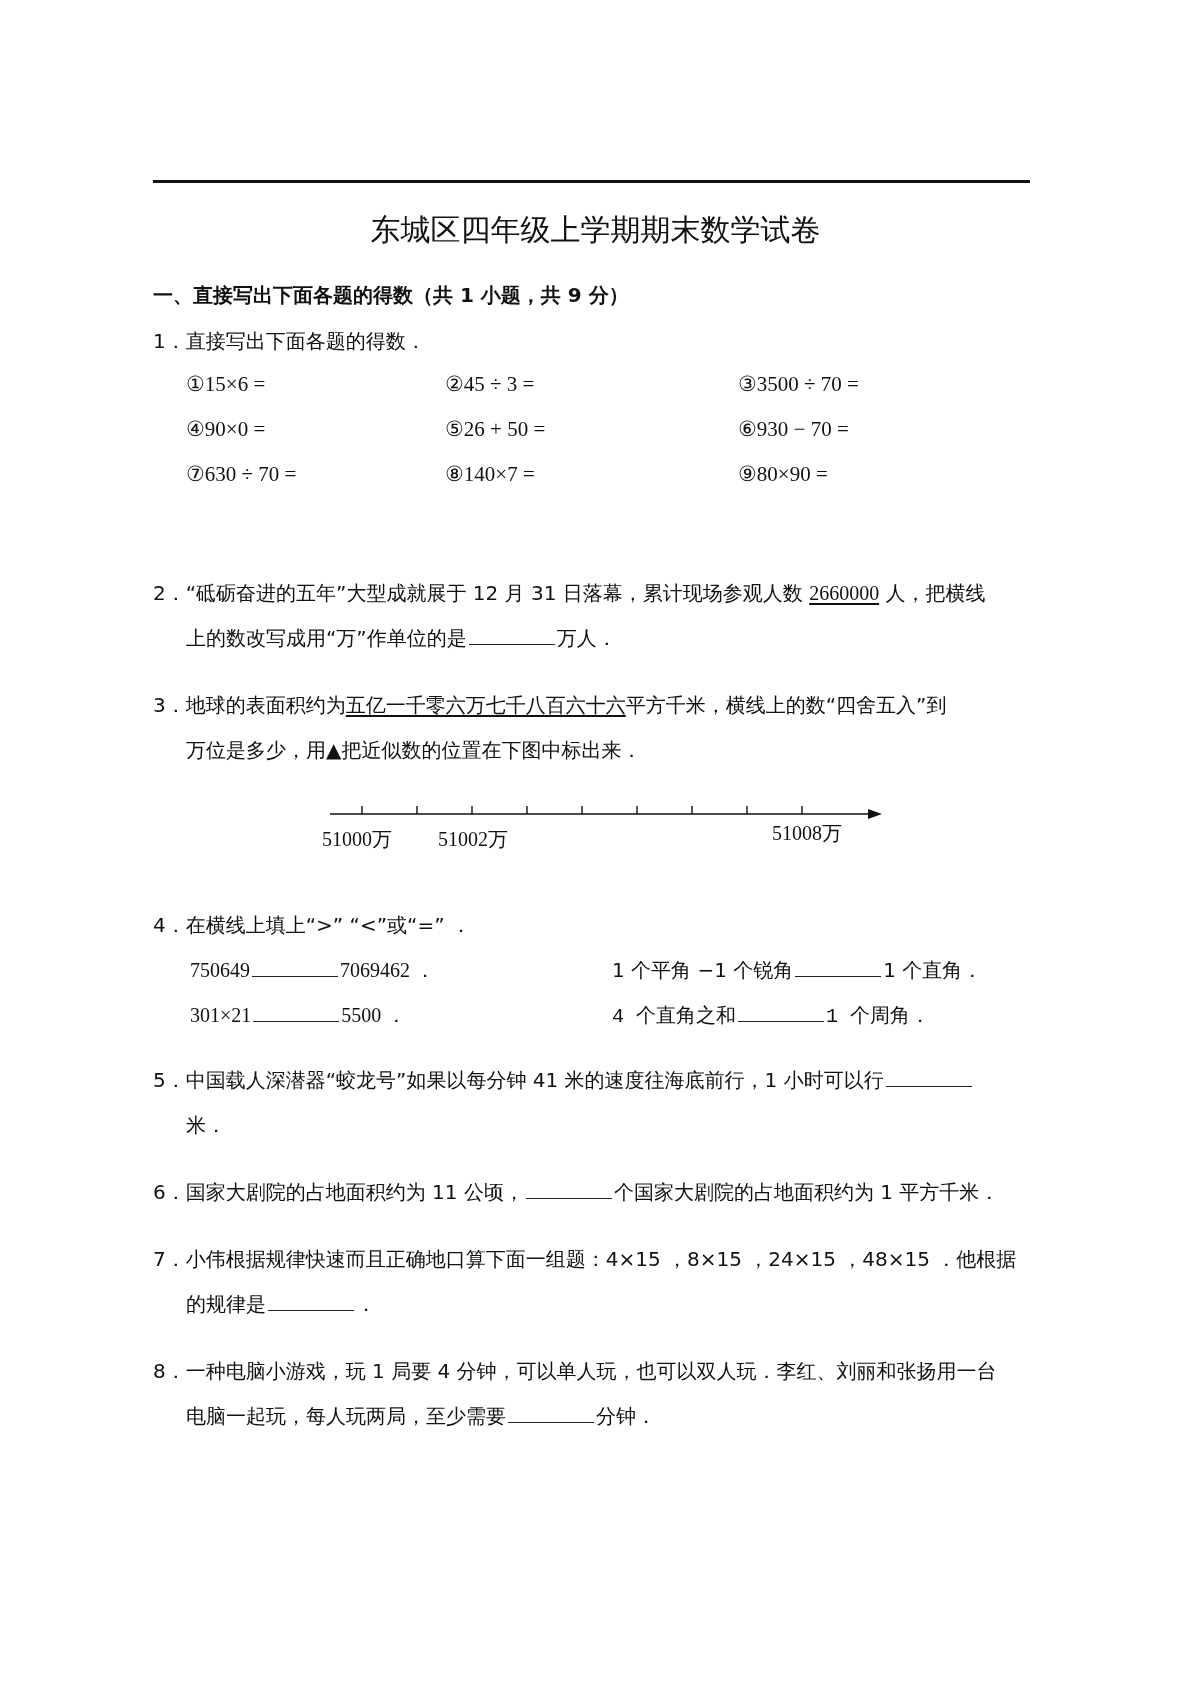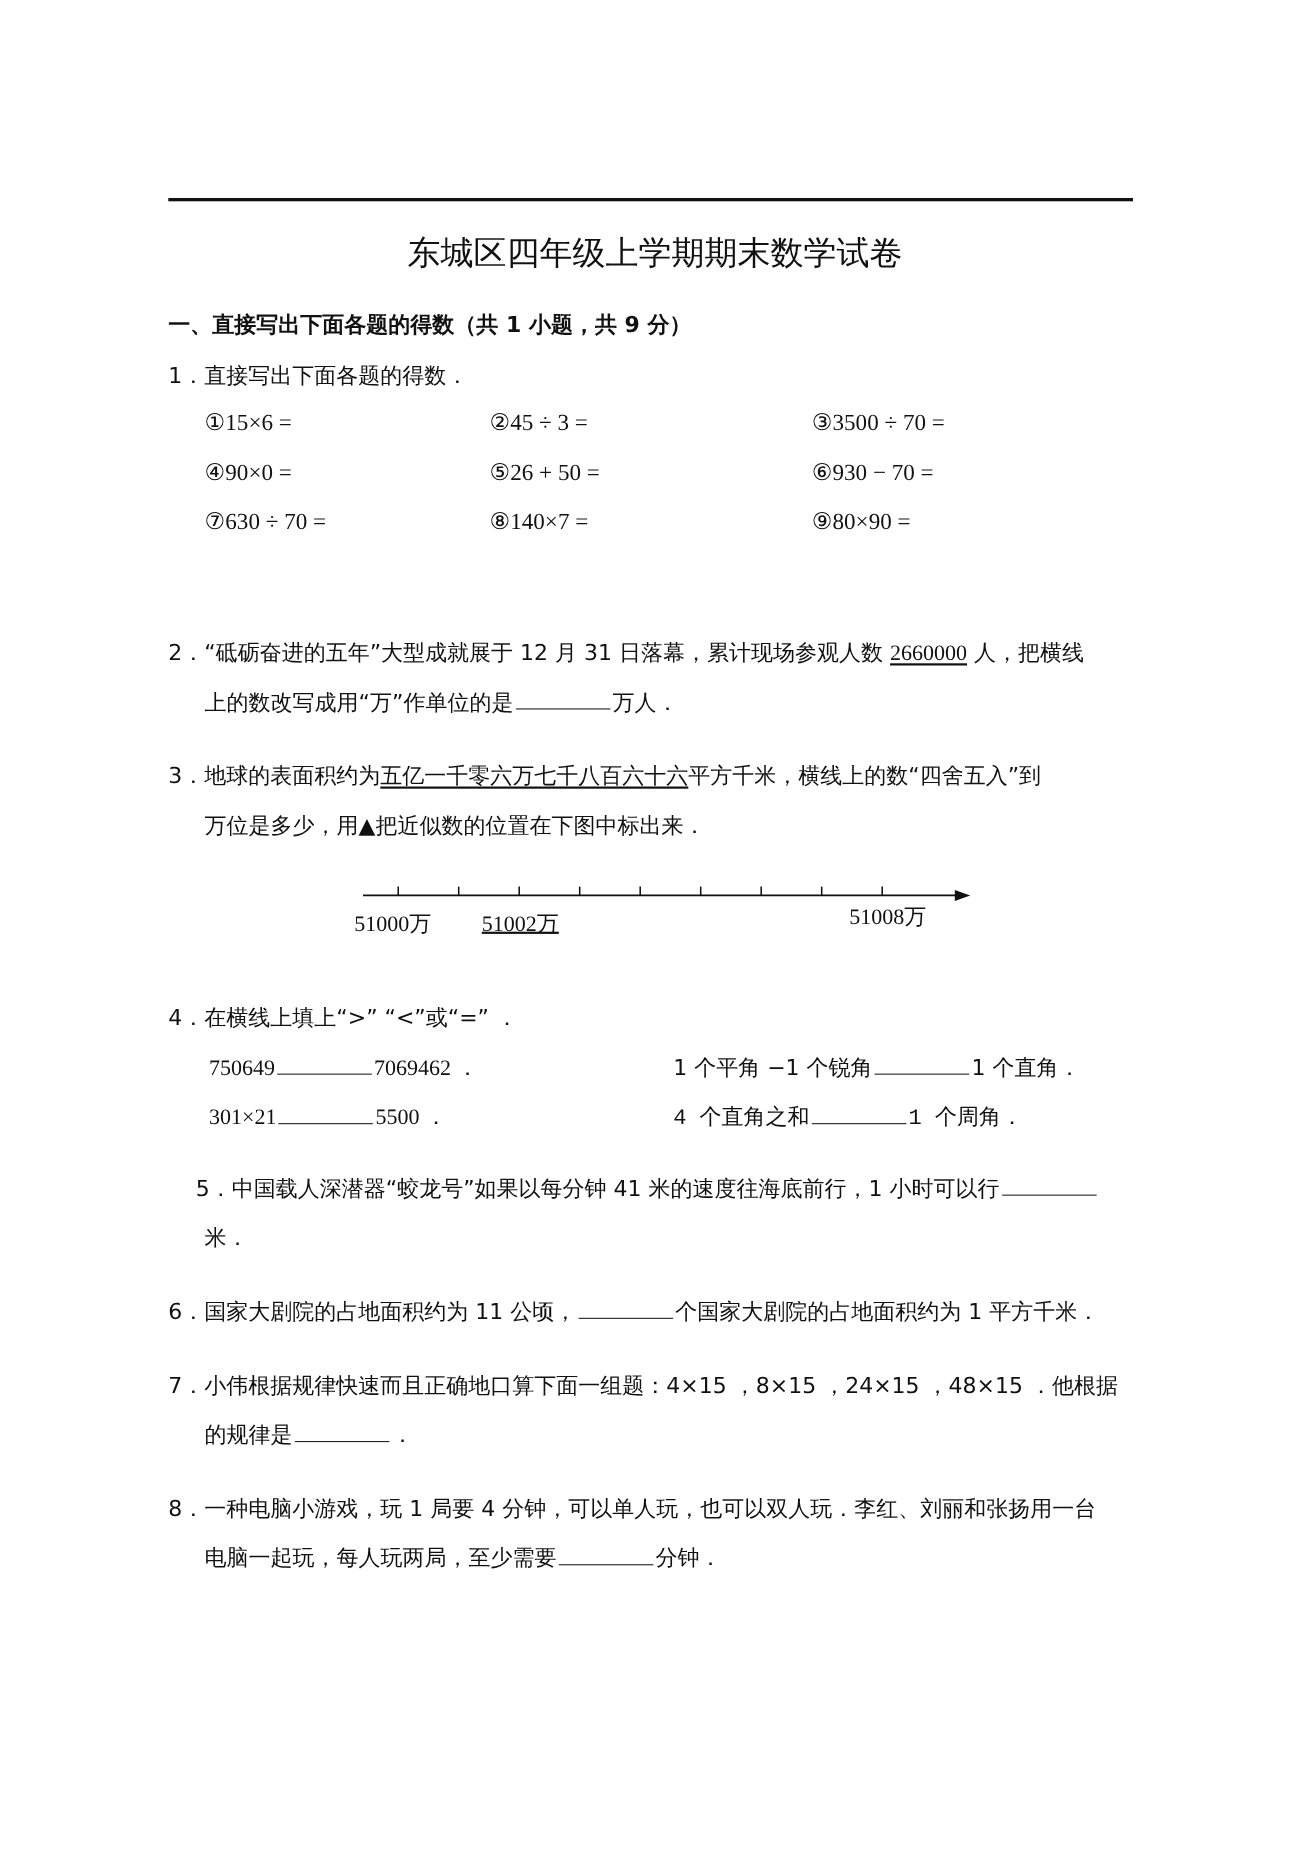--- a/index.html
+++ b/index.html
@@ -84,38 +84,38 @@
       <line x1="152" y1="16" x2="152" y2="24"></line>
       <line x1="207" y1="16" x2="207" y2="24"></line>
       <line x1="262" y1="16" x2="262" y2="24"></line>
       <line x1="317" y1="16" x2="317" y2="24"></line>
       <line x1="372" y1="16" x2="372" y2="24"></line>
       <line x1="427" y1="16" x2="427" y2="24"></line>
       <line x1="482" y1="16" x2="482" y2="24"></line>
     </g>
   </svg>
   <div class="nl-label" style="left:322px; top:826px;">51000万</div>
-  <div class="nl-label" style="left:438px; top:826px;text-decoration:underline;">51002万</div>
+  <div class="nl-label" style="left:438px; top:826px;">51002万</div>
   <div class="nl-label" style="left:772px; top:820px;">51008万</div>
 
   <div class="abs q" style="left:153px; top:912px;">4．在横线上填上“&gt;”  “&lt;”或“=”  ．</div>
   <div class="abs q" style="left:190px; top:957px;text-align:right;">
     <span class="num">750649</span><span class="blank"></span><span class="num">7069462 ．</span>
   </div>
   <div class="abs q" style="left:612px; top:957px;">
     <span>1 个平角 −1 个锐角</span><span class="blank"></span><span>1 个直角．</span>
   </div>
   <div class="abs q" style="left:190px; top:1002px;">
     <span class="num">301×21</span><span class="blank"></span><span class="num">5500 ．</span>
   </div>
   <div class="abs q" style="left:612px; top:1002px;font-family:Liberation Mono, monospace;">
     <span>4 个直角之和</span><span class="blank"></span><span>1 个周角．</span>
   </div>
 
-  <div class="abs q" style="left:153px; top:1067px;margin-left:25px;">
+  <div class="abs q" style="left:153px; top:1067px;">
     <span>5．中国载人深潜器“蛟龙号”如果以每分钟 41 米的速度往海底前行，1 小时可以行</span><span class="blank"></span>
   </div>
   <div class="abs q" style="left:186px; top:1112px;">米．</div>
 
   <div class="abs q" style="left:153px; top:1179px;">
     <span>6．国家大剧院的占地面积约为 11 公顷，</span><span class="blank"></span><span>个国家大剧院的占地面积约为 1 平方千米．</span>
   </div>
 
   <div class="abs q" style="left:153px; top:1246px;">7．小伟根据规律快速而且正确地口算下面一组题：4×15 ，8×15 ，24×15 ，48×15 ．他根据</div>
   <div class="abs q" style="left:186px; top:1291px;">

